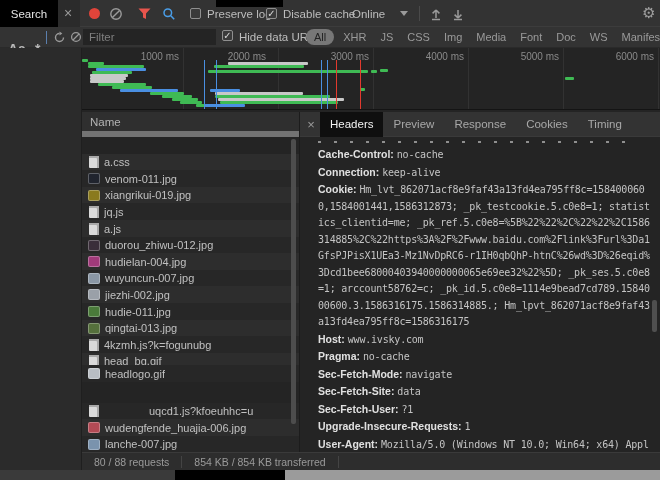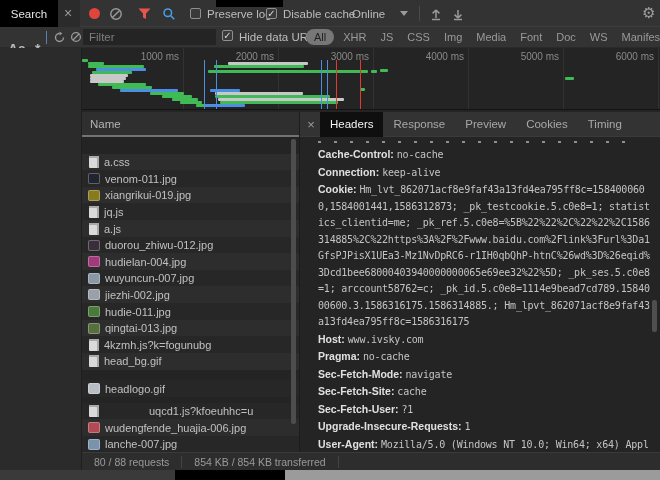--- a/index.html
+++ b/index.html
@@ -35,21 +35,21 @@
 
   
   .left-gutter{left:0;top:48px;width:82px;height:422px;background:#2b2b2b;border-right:1px solid #1f1f1f;box-sizing:border-box;}
   .overview{left:82px;top:48px;width:578px;height:62px;background:#242424;border-bottom:1px solid #141414;box-sizing:border-box;overflow:hidden;}
   .gridline{position:absolute;top:0;width:1px;height:62px;background:#323232;}
   .gl-label{position:absolute;top:3px;width:46px;text-align:right;font-size:10px;color:#8a8a8a;}
   .wbar{position:absolute;height:3px;border-radius:1px;}
   .wmark{position:absolute;top:12px;width:1px;height:50px;}
 
   
-  .name-header{left:82px;top:112px;width:217px;height:25px;background:#2f2f2f;border-bottom:2px solid #737373;
+  .name-header{left:82px;top:112px;width:217px;height:25px;background:#2f2f2f;border-bottom:6px solid #737373;
                box-sizing:border-box;display:flex;align-items:center;padding-left:8px;font-size:11.5px;color:#b3b3b3;}
   .rows{left:82px;top:137px;width:217px;height:315px;overflow:hidden;}
   .freq-row{position:absolute;left:0;width:217px;height:17px;display:flex;align-items:center;cursor:pointer;}
   .freq-row .fname{font-size:11px;color:#c0c0c0;margin-left:5px;white-space:nowrap;overflow:hidden;}
   .freq-row.sel{background:#2566a7;}
   .freq-row.sel .fname{color:#ffffff;}
   .pageic{width:10px;height:12px;background:#dadada;border-radius:1px;margin-left:7px;flex:0 0 auto;
           box-shadow:inset -2px 2px 0 #a9a9a9;}
   .imgic{width:12px;height:11px;border-radius:2px;margin-left:6px;flex:0 0 auto;border:1px solid rgba(255,255,255,.28);box-sizing:border-box;}
   .list-scroll{left:291px;top:139px;width:5px;height:285px;background:#4d4d4d;border-radius:2px;}
@@ -163,21 +163,21 @@
       <span class="pill">WS</span>
       <span class="pill">Manifest</span>
     </div>
 </div>
 
 <div class="abs left-gutter"></div>
 <div class="abs overview" id="overview">
     <div class="gridline" style="left: 101px;"></div>
     <div class="gl-label" style="left: 51px;">1000 ms</div>
     <div class="gridline" style="left: 196px;"></div>
-    <div class="gl-label" style="left: 146px;">2000 ms</div>
+    <div class="gl-label" style="left: 138px;">2000 ms</div>
     <div class="gridline" style="left: 291px;"></div>
     <div class="gl-label" style="left: 241px;">3000 ms</div>
     <div class="gridline" style="left: 386px;"></div>
     <div class="gl-label" style="left: 336px;">4000 ms</div>
     <div class="gridline" style="left: 481px;"></div>
     <div class="gl-label" style="left: 431px;">5000 ms</div>
     <div class="gridline" style="left: 576px;"></div>
     <div class="gl-label" style="left: 526px;">6000 ms</div>
     <div class="wbar" style="left: 0px; top: 11px; width: 6px; background: rgb(63, 186, 84);"></div>
     <div class="wbar" style="left: 6px; top: 14px; width: 16px; background: rgb(63, 186, 84);"></div>
@@ -265,21 +265,21 @@
       <span class="fname">qingtai-013.jpg</span>
     </div>
     <div class="freq-row" style="top: 199.2px; background: rgb(39, 39, 39);">
       <span class="pageic"></span>
       <span class="fname">4kzmh.js?k=fogunubg</span>
     </div>
     <div class="freq-row" style="top: 215.8px; background: rgb(45, 45, 45);">
       <span class="pageic"></span>
       <span class="fname">head_bg.gif</span>
     </div>
-    <div class="freq-row" style="top: 243px; background: rgb(39, 39, 39);">
+    <div class="freq-row" style="top: 228px; background: rgb(39, 39, 39);">
       <span class="imgic" style="background: rgb(185, 190, 196);"></span>
       <span class="fname">headlogo.gif</span>
     </div>
     <div class="freq-row" style="top: 265.6px; background: rgb(39, 39, 39); gap: 45px;">
       <span class="pageic"></span>
       <span class="fname">uqcd1.js?kfoeuhhc=u</span>
     </div>
     <div class="freq-row" style="top: 282.2px; background: rgb(45, 45, 45);">
       <span class="imgic" style="background: rgb(178, 74, 85);"></span>
       <span class="fname">wudengfende_huajia-006.jpg</span>
@@ -295,34 +295,34 @@
 <div class="abs statusbar">
   <span class="seg">80 / 88 requests</span>
   <span class="ssep"></span>
   <span class="seg">854 KB / 854 KB transferred</span>
   <span class="ssep"></span>
 </div>
 
 <div class="abs det-tabs" id="dettabs">
   <span class="det-close">×</span>
 <span class="dtab active">Headers</span>
+    <span class="dtab">Preview</span>
     <span class="dtab">Response</span>
-    <span class="dtab">Preview</span>
     <span class="dtab">Cookies</span>
     <span class="dtab">Timing</span>
   </div>
 <div class="abs det-content" id="detcontent">
   <div class="clip-line"></div>
 <div class="hline"><span class="hname">Cache-Control: </span><span class="hval">no-cache</span></div>
     <div class="hline"><span class="hname">Connection: </span><span class="hval">keep-alive</span></div>
     <div class="hline"><span class="hname">Cookie: </span><span class="hval">Hm_lvt_862071acf8e9faf43a13fd4ea795ff8c=1584000600,1584001441,1586312873; _pk_testcookie.5.c0e8=1; statistics_clientid=me; _pk_ref.5.c0e8=%5B%22%22%2C%22%22%2C1586314885%2C%22https%3A%2F%2Fwww.baidu.com%2Flink%3Furl%3Da1GfsPJPisX1UEa3-Mz1NvDpRC6-r1IH0qbQhP-htnC%26wd%3D%26eqid%3Dcd1bee68000403940000000065e69ee32%22%5D; _pk_ses.5.c0e8=1; arccount58762=c; _pk_id.5.c0e8=1114e9bead7cd789.1584000600.3.1586316175.1586314885.; Hm_lpvt_862071acf8e9faf43a13fd4ea795ff8c=1586316175</span></div>
     <div class="hline"><span class="hname">Host: </span><span class="hval">www.ivsky.com</span></div>
     <div class="hline"><span class="hname">Pragma: </span><span class="hval">no-cache</span></div>
     <div class="hline"><span class="hname">Sec-Fetch-Mode: </span><span class="hval">navigate</span></div>
-    <div class="hline"><span class="hname">Sec-Fetch-Site: </span><span class="hval">cache</span></div>
+    <div class="hline"><span class="hname">Sec-Fetch-Site: </span><span class="hval">data</span></div>
     <div class="hline"><span class="hname">Sec-Fetch-User: </span><span class="hval">?1</span></div>
     <div class="hline"><span class="hname">Upgrade-Insecure-Requests: </span><span class="hval">1</span></div>
     <div class="hline"><span class="hname">User-Agent: </span><span class="hval">Mozilla/5.0 (Windows NT 10.0; Win64; x64) AppleWebKit/537.36 (KHTML, like Gecko) Chrome/78.0.3904.108 Safari/537.36</span></div>
   </div>
 <div class="abs det-scroll"></div>
 
 <div class="abs top-black"></div>
 <div class="abs bottom-strip-dark"></div>
 <div class="abs bottom-strip-black"></div>
 <div class="abs bottom-strip-light"></div>

